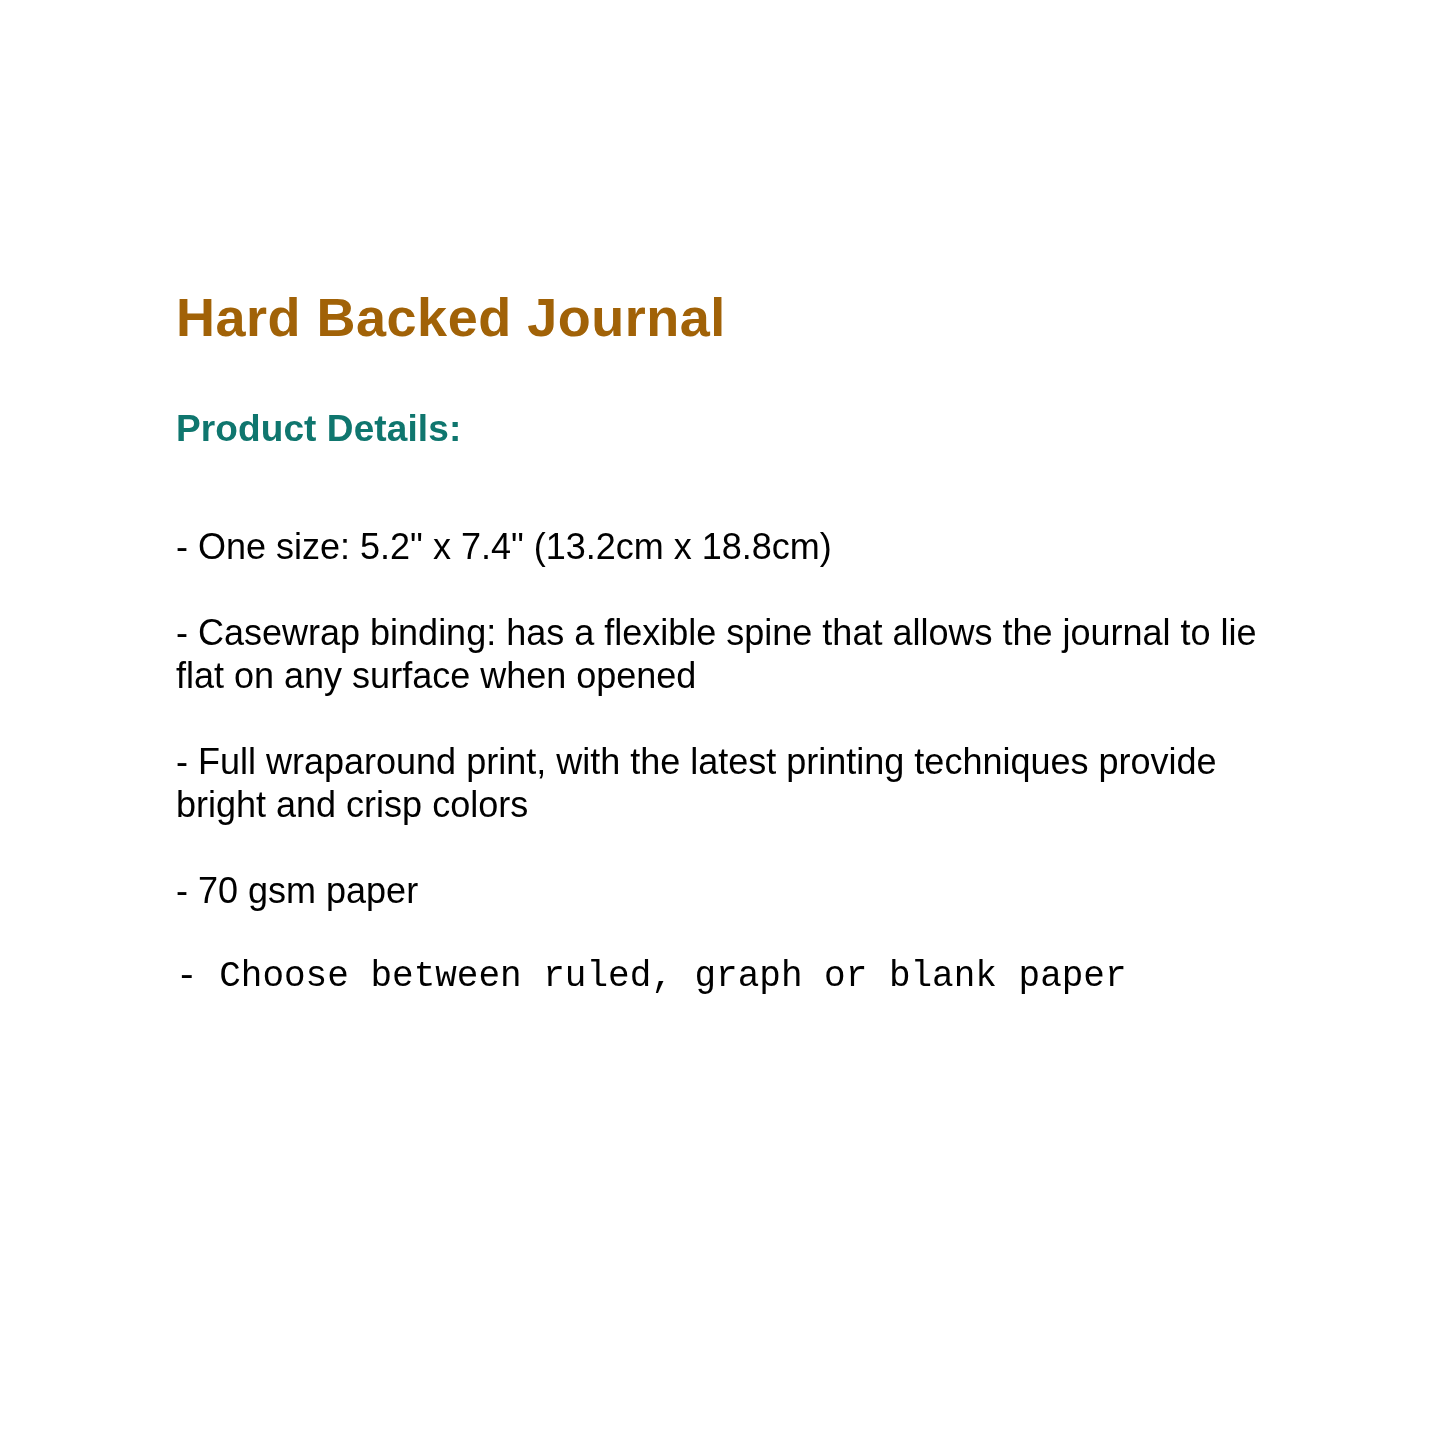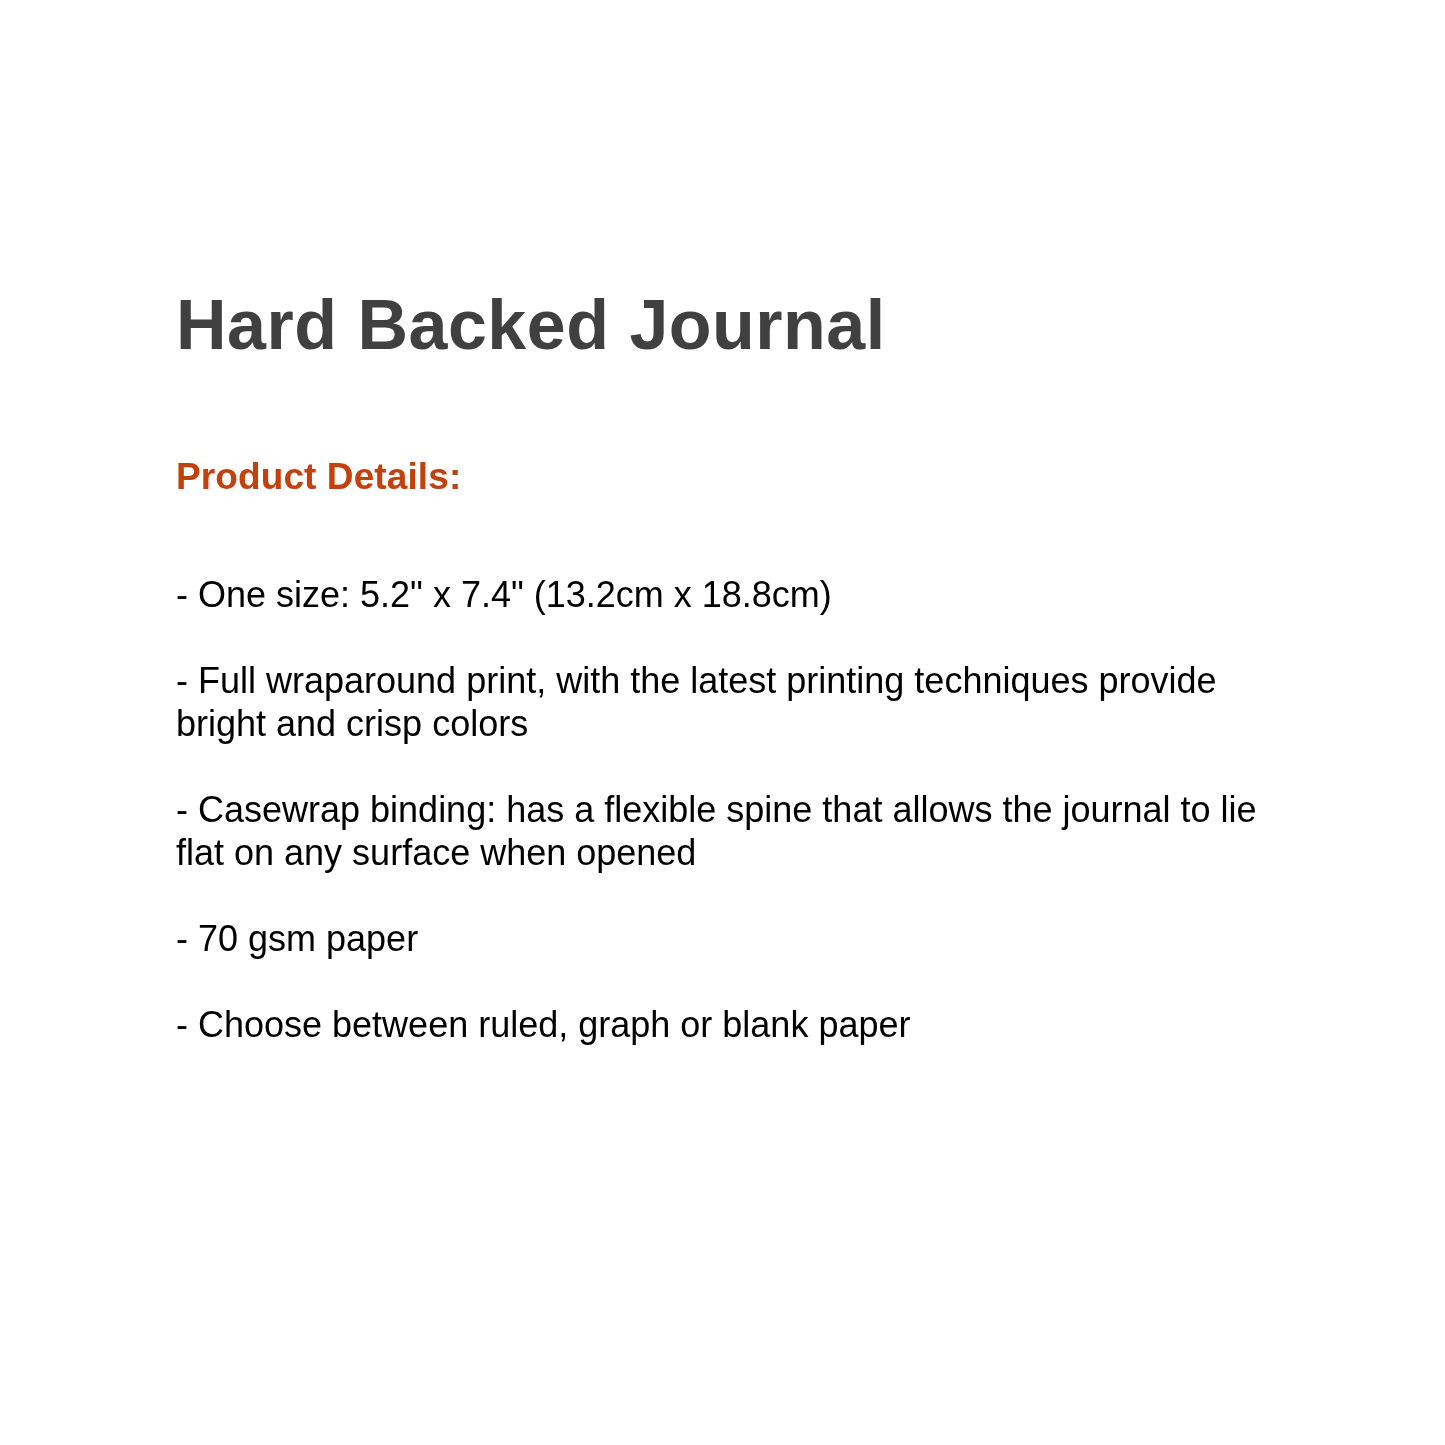--- a/index.html
+++ b/index.html
@@ -26,36 +26,36 @@
   .content {
     position: absolute;
     left: 176px;
     top: 290px;
     width: 1110px;
   }
 
   .product-title {
     font-family: "Liberation Sans", sans-serif;
     font-weight: 700;
-    font-size: 70px;
+    font-size: 54px;
     line-height: 1.0;
     letter-spacing: 0.5px;
-    color: #404040;
+    color: #a16207;
     margin: 0 0 0 0;
     white-space: nowrap;
   }
 
   .section-heading {
     font-family: "Liberation Sans", sans-serif;
     font-weight: 700;
     font-size: 37px;
     line-height: 1.0;
     letter-spacing: 0.1px;
-    color: #c2410c;
-    margin: 98px 0 0 0;
+    color: #0f766e;
+    margin: 66px 0 0 0;
   }
 
   .details-list {
     list-style: none;
     margin: 0;
     padding: 0;
   }
 
   .details-list {
     margin-top: 78px;
@@ -68,34 +68,35 @@
     line-height: 43px;
     color: #000000;
     margin: 0 0 43px 0;
     width: 1100px;
     text-indent: 0;
     white-space: normal;
   }
 
   .detail-item:last-child {
     margin-bottom: 16px;
+    font-family: Liberation Mono, monospace;
   }
 </style>
 </head>
 <body>
 
 <div class="page">
   <div class="content">
 
     <h1 class="product-title">Hard Backed Journal</h1>
 
     <h2 class="section-heading">Product Details:</h2>
 
     <ul class="details-list">
       <li class="detail-item">- One size: 5.2" x 7.4" (13.2cm x 18.8cm)</li>
+      <li class="detail-item">- Casewrap binding: has a flexible spine that allows the journal to lie flat on any surface when opened</li>
       <li class="detail-item">- Full wraparound print, with the latest printing techniques provide bright and crisp colors</li>
-      <li class="detail-item">- Casewrap binding: has a flexible spine that allows the journal to lie flat on any surface when opened</li>
       <li class="detail-item">- 70 gsm paper</li>
       <li class="detail-item">- Choose between ruled, graph or blank paper</li>
     </ul>
 
   </div>
 </div>
 
 </body></html>

